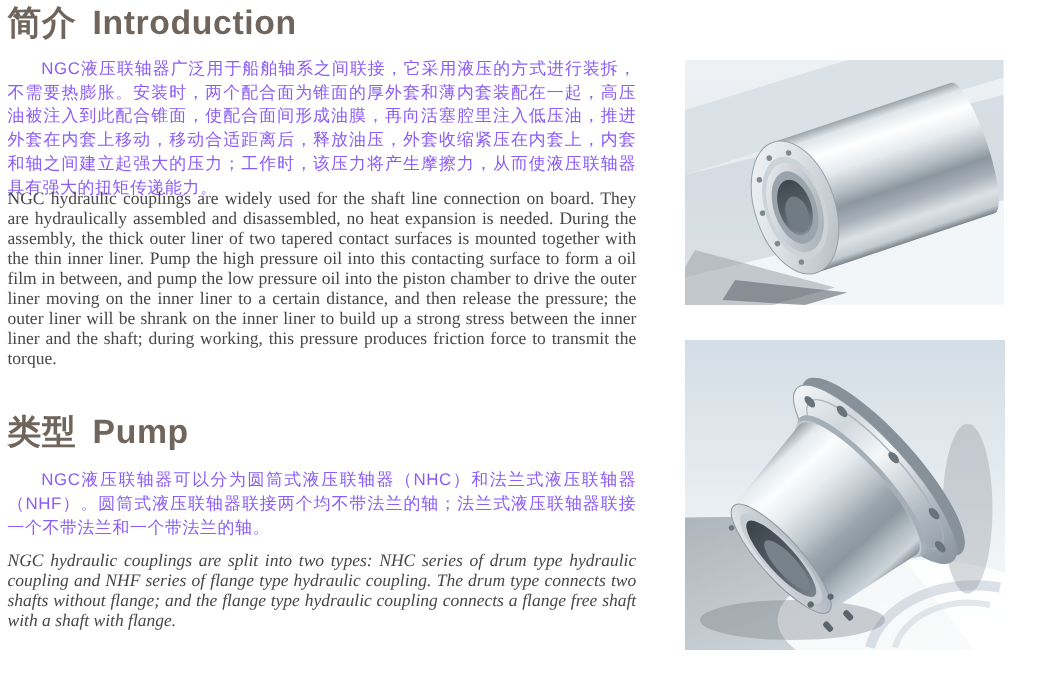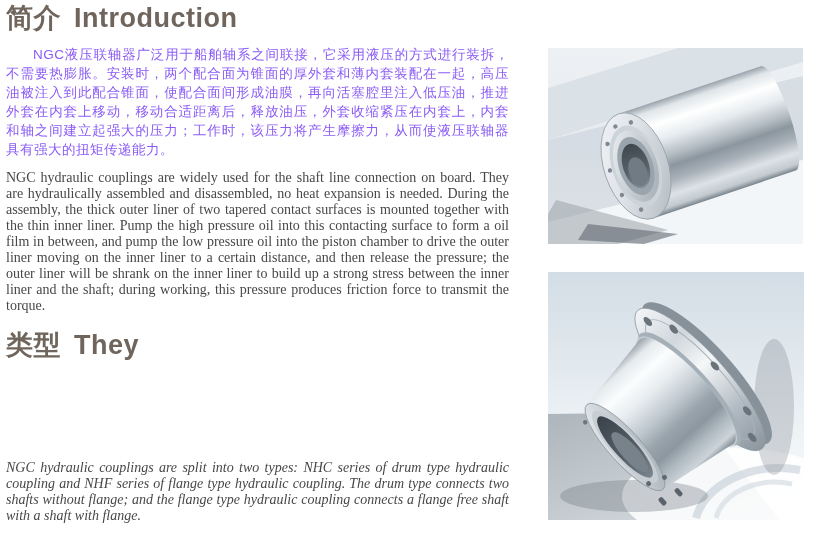--- a/index.html
+++ b/index.html
@@ -5,21 +5,21 @@
   html,body{margin:0;padding:0;background:#ffffff;}
   .page{position:relative;width:830px;height:548px;background:#ffffff;overflow:hidden;
         font-family:"Liberation Sans",sans-serif;}
   .heading{position:absolute;left:6px;font-size:27px;font-weight:bold;color:#6f655c;
            letter-spacing:0.5px;white-space:nowrap;}
   .heading .h-en{margin-left:13px;}
   .h-intro{top:0px;}
   .h-type{top:327px;}
   .para{position:absolute;left:6px;width:503px;margin:0;text-align:justify;}
   .zh{font-size:13.5px;line-height:19px;color:#8b5cf6;text-indent:2em;letter-spacing:0.5px;}
-  .en{font-family:"Liberation Serif","DejaVu Serif",serif;font-size:14px;line-height:16px;color:#474747;margin-top:18px;}
+  .en{font-family:"Liberation Serif","DejaVu Serif",serif;font-size:14px;line-height:16px;color:#474747;}
   .p-zh-1{top:45px;}
   .p-en-1{top:152px;}
   .p-zh-2{top:374px;}
   .p-en-2{top:442px;font-style:italic;}
   figure{margin:0;padding:0;position:absolute;}
   .img1{left:548px;top:48px;width:255px;height:196px;}
   .img2{left:548px;top:272px;width:256px;height:248px;}
   figure svg{display:block;width:100%;height:100%;}
 </style>
 </head>
@@ -29,23 +29,24 @@
 
   <div class="heading h-intro">
     <span class="h-zh">简介</span><span class="h-en">Introduction</span>
   </div>
 
   <p class="para zh p-zh-1">NGC液压联轴器广泛用于船舶轴系之间联接，它采用液压的方式进行装拆，不需要热膨胀。安装时，两个配合面为锥面的厚外套和薄内套装配在一起，高压油被注入到此配合锥面，使配合面间形成油膜，再向活塞腔里注入低压油，推进外套在内套上移动，移动合适距离后，释放油压，外套收缩紧压在内套上，内套和轴之间建立起强大的压力；工作时，该压力将产生摩擦力，从而使液压联轴器具有强大的扭矩传递能力。</p>
 
   <p class="para en p-en-1">NGC hydraulic couplings are widely used for the shaft line connection on board. They are hydraulically assembled and disassembled, no heat expansion is needed. During the assembly, the thick outer liner of two tapered contact surfaces is mounted together with the thin inner liner. Pump the high pressure oil into this contacting surface to form a oil film in between, and pump the low pressure oil into the piston chamber to drive the outer liner moving on the inner liner to a certain distance, and then release the pressure; the outer liner will be shrank on the inner liner to build up a strong stress between the inner liner and the shaft; during working, this pressure produces friction force to transmit the torque.</p>
 
   <div class="heading h-type">
-    <span class="h-zh">类型</span><span class="h-en">They</span>
+    <span class="h-zh">类型</span><span class="h-en">Pump</span>
   </div>
 
+  <p class="para zh p-zh-2">NGC液压联轴器可以分为圆筒式液压联轴器（NHC）和法兰式液压联轴器（NHF）。圆筒式液压联轴器联接两个均不带法兰的轴；法兰式液压联轴器联接一个不带法兰和一个带法兰的轴。</p>
 
   <p class="para en p-en-2">NGC hydraulic couplings are split into two types: NHC series of drum type hydraulic coupling and NHF series of flange type hydraulic coupling. The drum type connects two shafts without flange; and the flange type hydraulic coupling connects a flange free shaft with a shaft with flange.</p>
 
   <figure class="img1">
     <svg viewBox="0 0 255 196" xmlns="http://www.w3.org/2000/svg">
       <defs>
         <linearGradient id="d-bg" x1="0" y1="0" x2="0" y2="1">
           <stop offset="0" stop-color="#eef1f4"></stop>
             <stop offset="0.5" stop-color="#e6ebef"></stop>
             <stop offset="1" stop-color="#f7f9fa"></stop>

